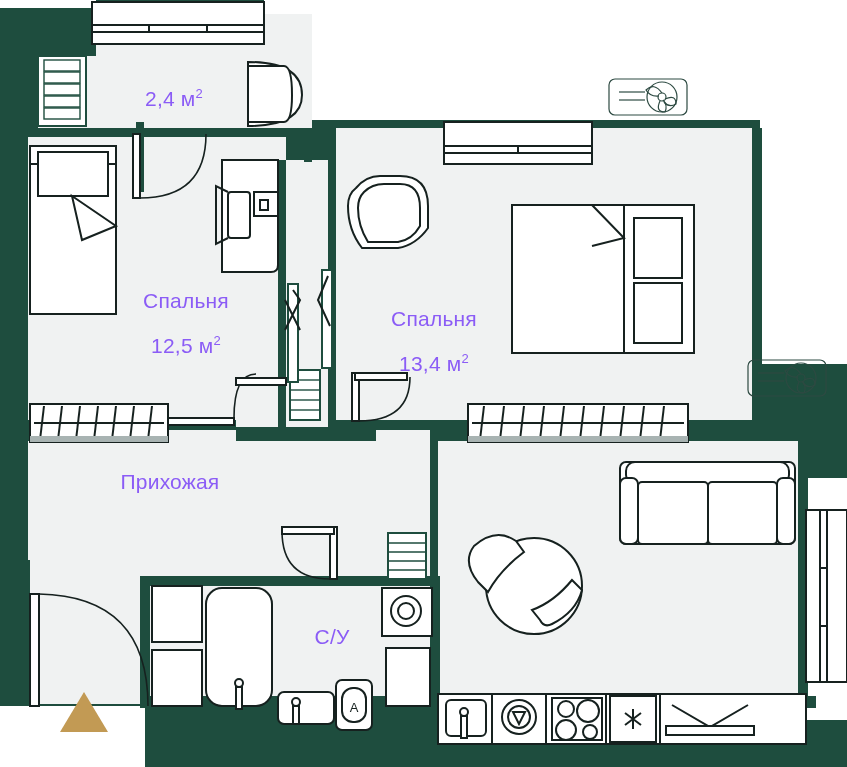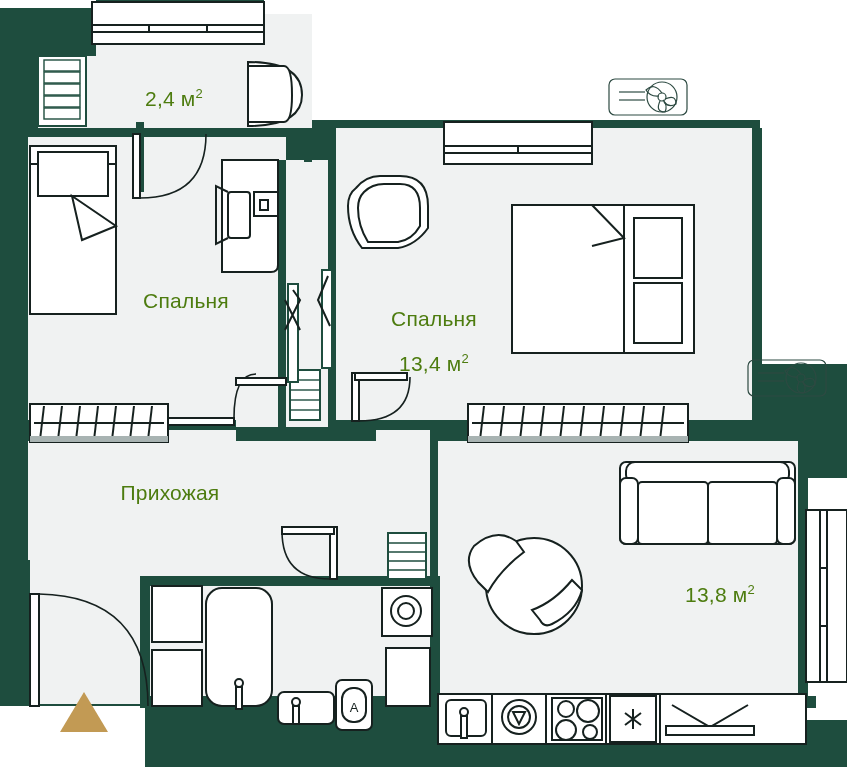--- a/index.html
+++ b/index.html
@@ -2,21 +2,21 @@
 <html><head>
 <meta charset="utf-8">
 <style>
   html,body{margin:0;padding:0;background:#ffffff;}
   body{font-family:"Liberation Sans","DejaVu Sans",sans-serif;}
   #plan-root{position:relative;width:847px;height:767px;background:#ffffff;overflow:hidden;}
   #plan-svg{display:block;position:absolute;left:0;top:0;}
   .room-label{
     position:absolute;
     text-align:center;
-    color:#4d7c0f;
+    color:#8b5cf6;
     font-family:"Liberation Sans","DejaVu Sans",sans-serif;
     line-height:1.22;
     white-space:pre-line;
     pointer-events:none;
     user-select:none;
   }
   .room-name{display:block;font-size:21px;font-weight:400;letter-spacing:.2px;}
   .room-area{display:block;font-size:21px;font-weight:400;letter-spacing:.2px;}
   .room-area sup{font-size:13px;vertical-align:super;line-height:0;}
 </style>
@@ -396,31 +396,32 @@
       <polygon points="84,692 108,732 60,732" fill="#C29A54"></polygon>
     </g>
   </svg>
 
   <div class="room-label" style="left:106px;top:66px;width:136px;">
     <span class="room-area">2,4 м<sup>2</sup></span>
   </div>
 
   <div class="room-label" style="left:108px;top:268px;width:156px;">
     <span class="room-name">Спальня</span>
+    <span class="room-area">12,5 м<sup>2</sup></span>
   </div>
 
   <div class="room-label" style="left:356px;top:286px;width:156px;">
     <span class="room-name">Спальня</span>
     <span class="room-area">13,4 м<sup>2</sup></span>
   </div>
 
-  <div class="room-label" style="left:82px;top:460px;width:176px;">
+  <div class="room-label" style="left:82px;top:449px;width:176px;">
     <span class="room-name">Прихожая</span>
   </div>
 
   <div class="room-label" style="left:256px;top:604px;width:152px;">
+    <span class="room-name">С/У</span>
   </div>
 
   <div class="room-label" style="left:625px;top:562px;width:190px;">
-    <span class="room-area">13,8 м<sup>2</sup></span>
   </div>
 
 </div>
 
 </body></html>

